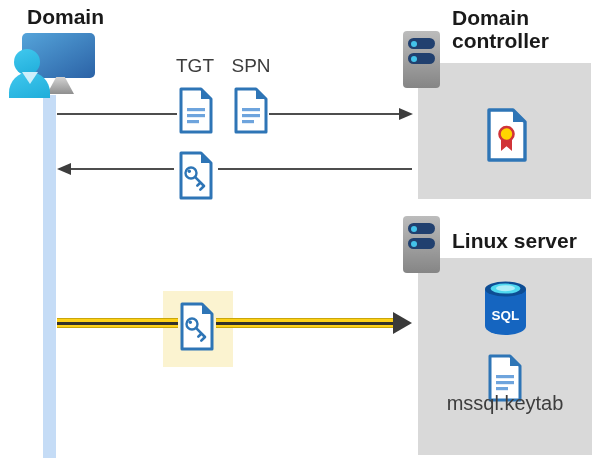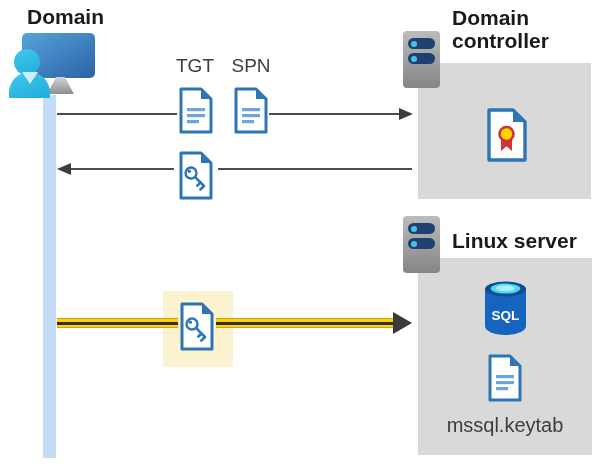--- a/index.html
+++ b/index.html
@@ -19,21 +19,21 @@
   .abs{position:absolute;}
 
   
   .label-bold{font-weight:700;color:var(--text-dark);font-size:21px;line-height:23px;}
   .label-plain{font-weight:400;color:var(--text-gray);font-size:19px;}
   .client-label{left:27px;top:5px;}
   .dc-label{left:452px;top:6px;width:140px;}
   .linux-label{left:452px;top:229px;width:145px;white-space:nowrap;}
   .tgt-label{left:176px;top:55px;width:40px;text-align:left;}
   .spn-label{left:231px;top:55px;width:40px;text-align:center;}
-  .keytab-label{left:418px;top:414px;width:174px;text-align:center;font-size:20px;}
+  .keytab-label{left:418px;top:392px;width:174px;text-align:center;font-size:20px;}
 
   
   .dc-box{left:418px;top:63px;width:173px;height:136px;background:var(--panel-gray);}
   .linux-box{left:418px;top:258px;width:174px;height:197px;background:var(--panel-gray);}
   .highlight-box{left:163px;top:291px;width:70px;height:76px;background:var(--highlight);}
 
   
   .lifeline{left:43px;top:95px;width:13px;height:363px;background:var(--lifeline);}
   .monitor{left:22px;top:33px;width:73px;height:45px;border-radius:5px;
            background:linear-gradient(150deg,var(--monitor-a),var(--monitor-b));}

